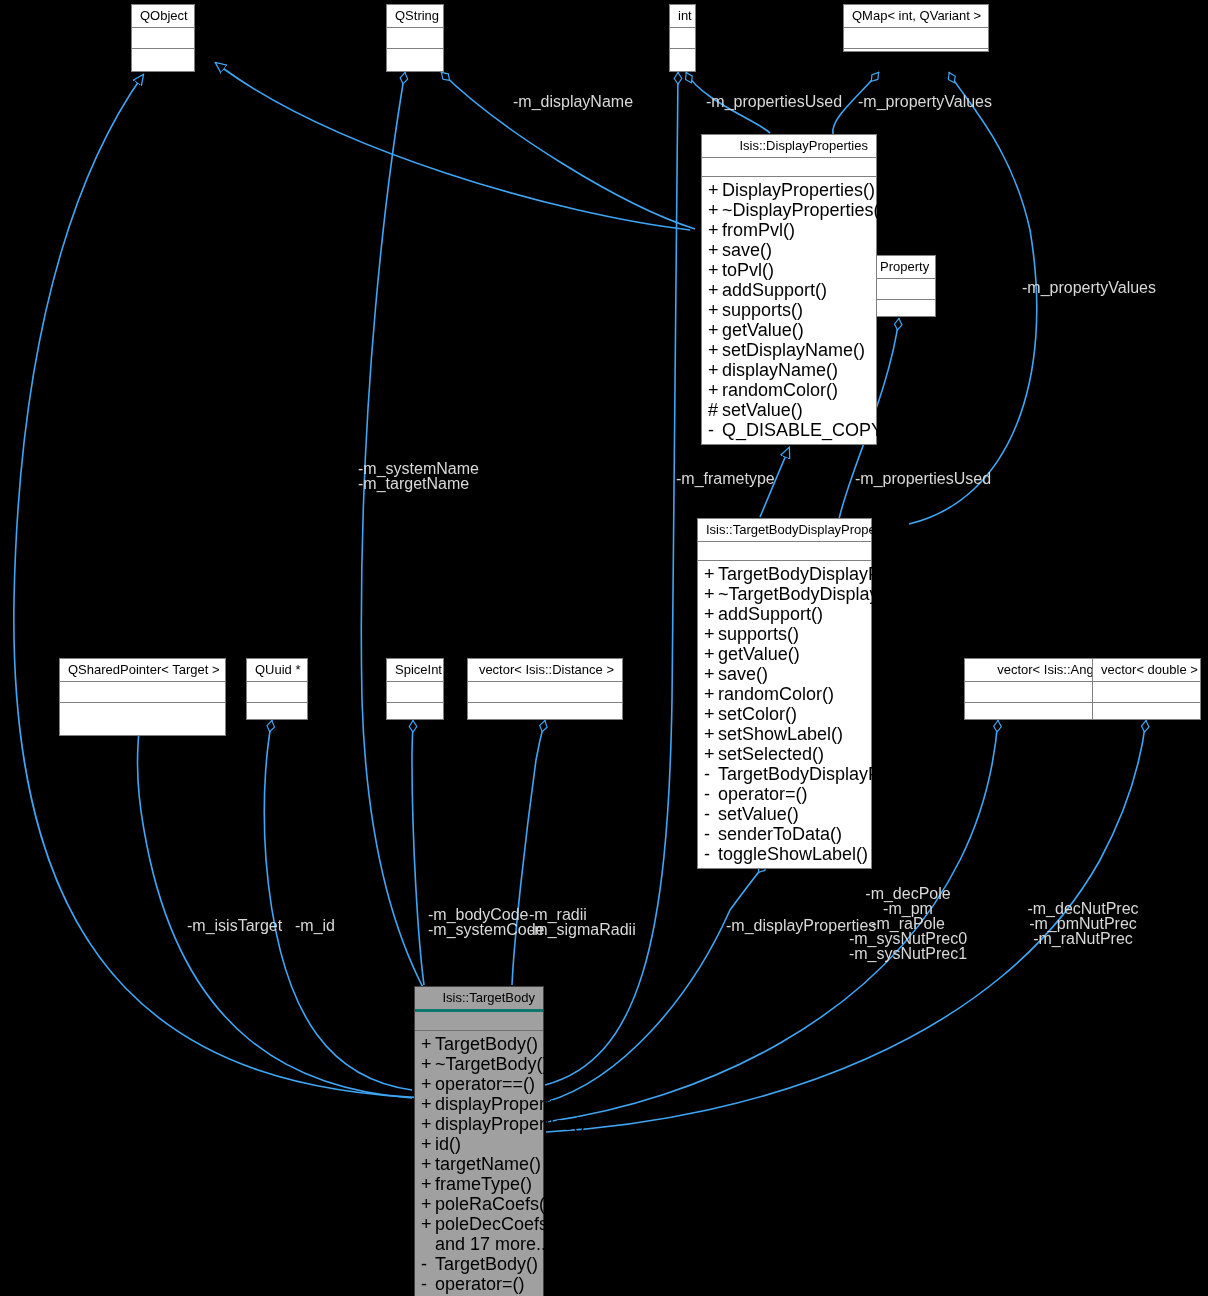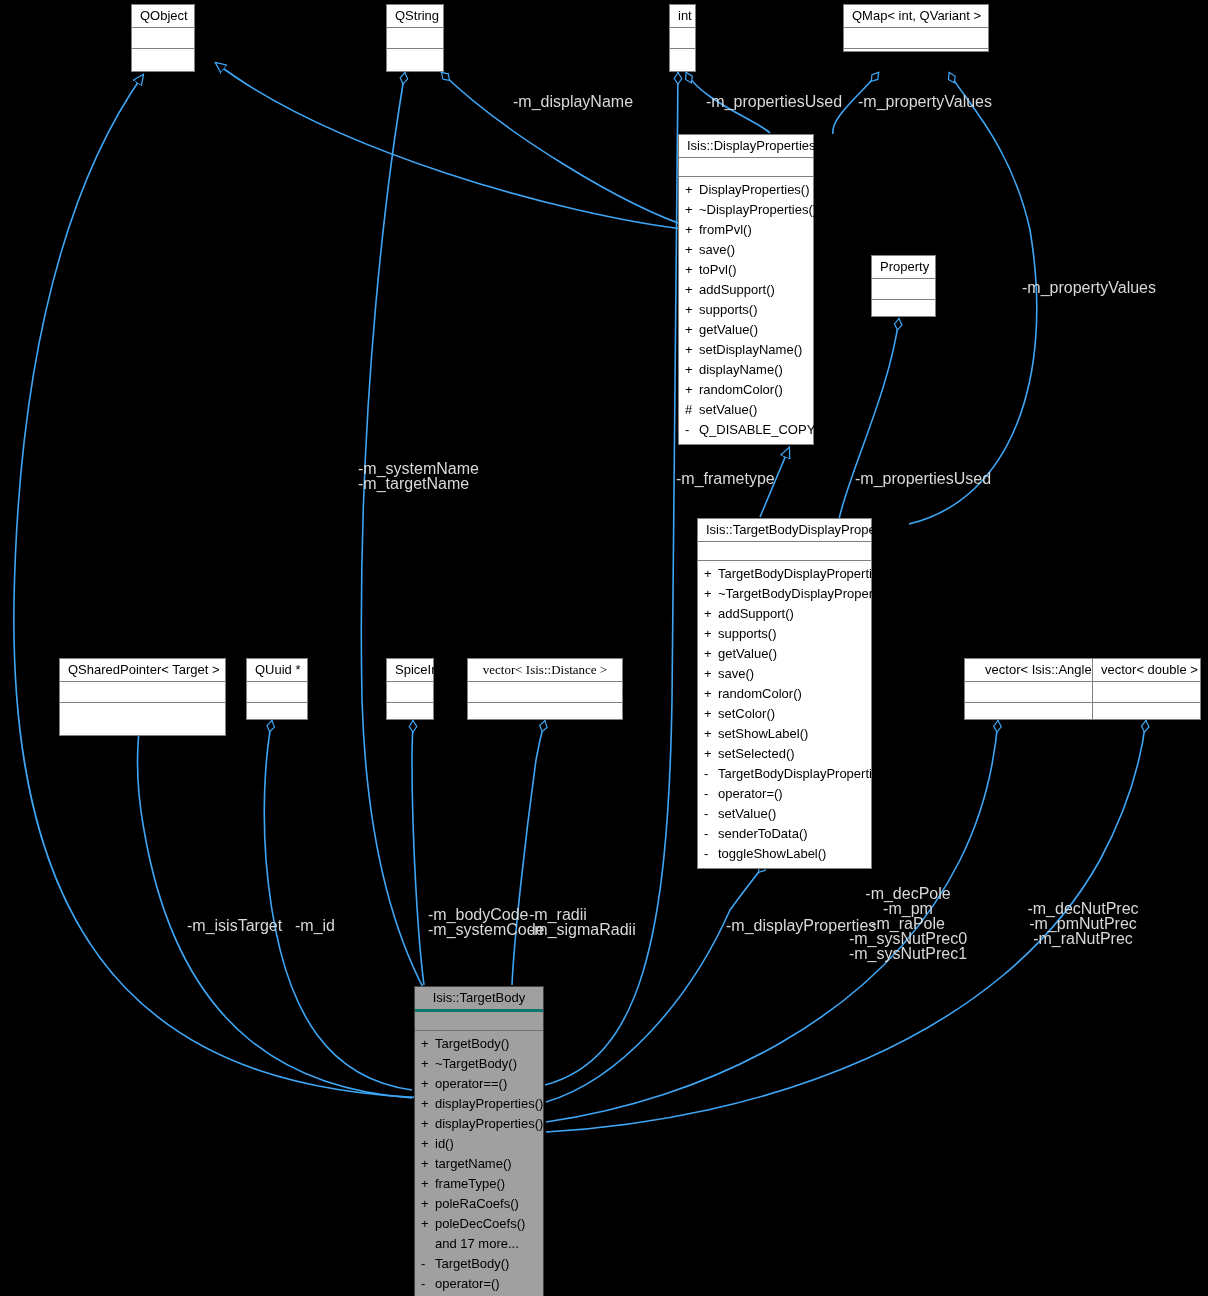--- a/index.html
+++ b/index.html
@@ -27,21 +27,21 @@
     box-sizing: border-box;
     border: 1px solid #808080;
     background: #ffffff;
     z-index: 5;
   }
   .node.filled {
     background: #a0a0a0;
     border: 1px solid #404040;
   }
   .node .title {
-    text-align: center;
+    text-align: right;
     font-size: 13px;
     color: #000000;
     padding: 3px 8px 4px 8px;
     border-bottom: 1px solid #808080;
     white-space: nowrap;
     line-height: 15px;
   }
   .node.filled .title {
     border-bottom: 3px solid #0f766e;
   }
@@ -57,21 +57,21 @@
   }
   .node.small .attrs {
     min-height: 20px;
     border-bottom: 1px solid #808080;
   }
   .node.small .ops {
     min-height: 20px;
     padding: 0;
   }
   .mrow {
-    font-size: 13px;
+    font-size: 18px;
     line-height: 20px;
     color: #000000;
     white-space: nowrap;
     padding-left: 6px;
   }
   .mrow .vis {
     display: inline-block;
     width: 14px;
     text-align: left;
   }
@@ -157,21 +157,21 @@
       <div class="node small" style="left: 843px; top: 4px; width: 146px; height: 48px;">
         <div class="title">QMap&lt; int, QVariant &gt;</div>
         <div class="attrs"></div>
         <div class="ops"></div>
       </div>
       <div class="node small" style="left: 871px; top: 255px; width: 65px; height: 62px;">
         <div class="title">Property</div>
         <div class="attrs"></div>
         <div class="ops"></div>
       </div>
-      <div class="node" style="left: 678px; top: 134px; width: 136px;">
+      <div class="node" style="left: 701px; top: 134px; width: 176px;">
         <div class="title">Isis::DisplayProperties</div>
         <div class="attrs"></div>
         <div class="ops">
           <div class="mrow"><span class="vis">+</span><span>DisplayProperties()</span></div>
           <div class="mrow"><span class="vis">+</span><span>~DisplayProperties()</span></div>
           <div class="mrow"><span class="vis">+</span><span>fromPvl()</span></div>
           <div class="mrow"><span class="vis">+</span><span>save()</span></div>
           <div class="mrow"><span class="vis">+</span><span>toPvl()</span></div>
           <div class="mrow"><span class="vis">+</span><span>addSupport()</span></div>
           <div class="mrow"><span class="vis">+</span><span>supports()</span></div>
@@ -207,26 +207,26 @@
       <div class="node small" style="left: 59px; top: 658px; width: 167px; height: 78px;">
         <div class="title">QSharedPointer&lt; Target &gt;</div>
         <div class="attrs"></div>
         <div class="ops"></div>
       </div>
       <div class="node small" style="left: 246px; top: 658px; width: 62px; height: 62px;">
         <div class="title">QUuid *</div>
         <div class="attrs"></div>
         <div class="ops"></div>
       </div>
-      <div class="node small" style="left: 386px; top: 658px; width: 48px; height: 62px;">
+      <div class="node small" style="left: 386px; top: 658px; width: 58px; height: 62px;">
         <div class="title">SpiceInt</div>
         <div class="attrs"></div>
         <div class="ops"></div>
       </div>
-      <div class="node small" style="left: 467px; top: 658px; width: 156px; height: 62px; font-family: Liberation Serif, serif;">
+      <div class="node small" style="left: 467px; top: 658px; width: 156px; height: 62px;">
         <div class="title">vector&lt; Isis::Distance &gt;</div>
         <div class="attrs"></div>
         <div class="ops"></div>
       </div>
       <div class="node small" style="left: 964px; top: 658px; width: 160px; height: 62px;">
         <div class="title">vector&lt; Isis::Angle &gt;</div>
         <div class="attrs"></div>
         <div class="ops"></div>
       </div>
       <div class="node small" style="left: 1092px; top: 658px; width: 109px; height: 62px;">

